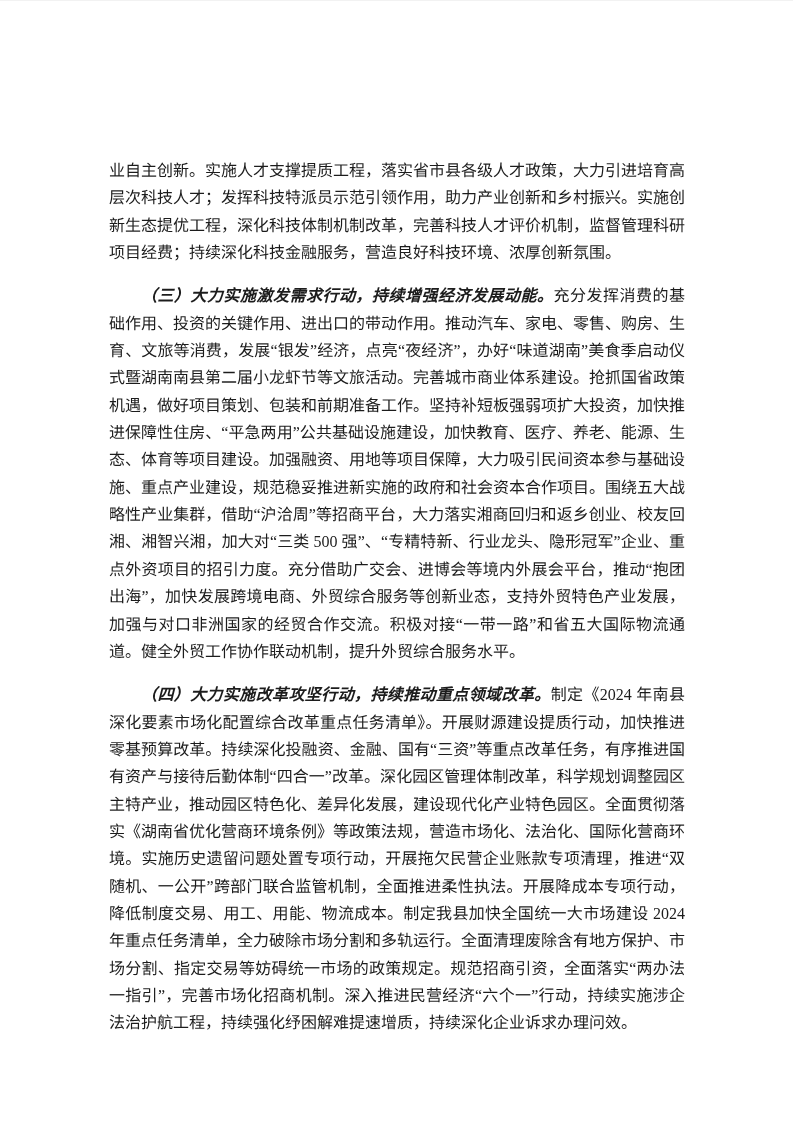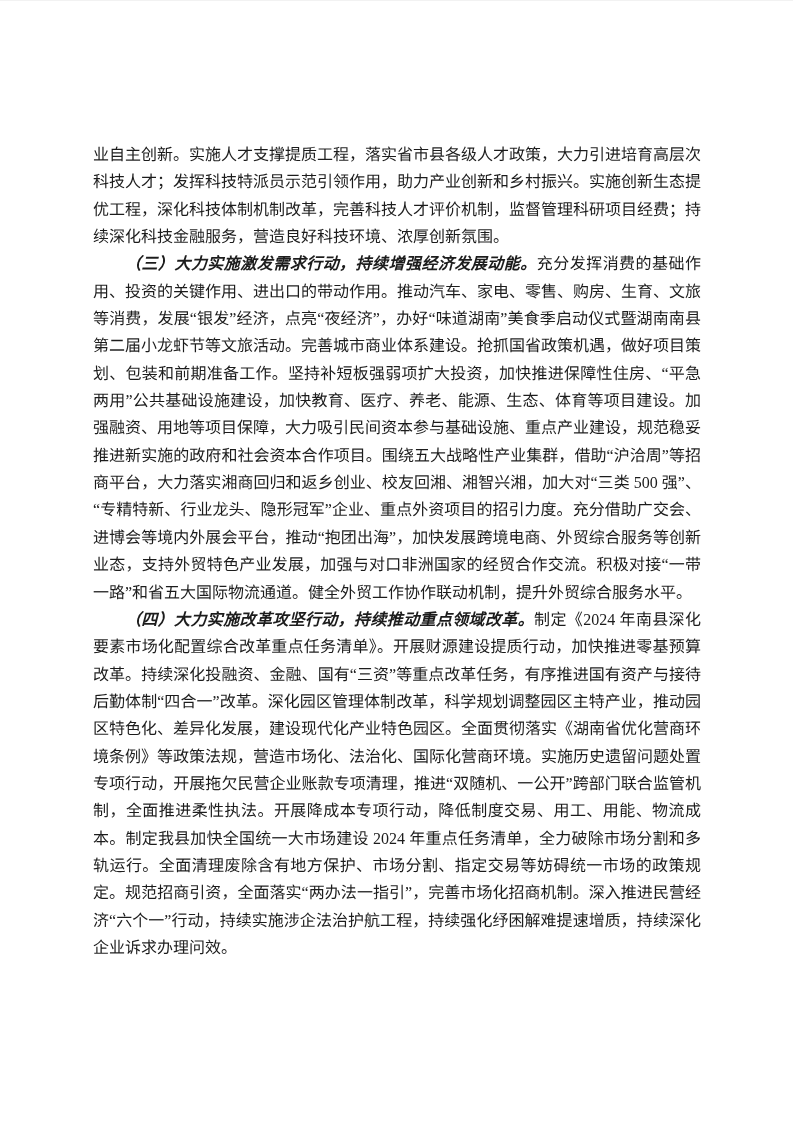--- a/index.html
+++ b/index.html
@@ -22,21 +22,21 @@
     left: 93px;
     top: 140px;
     width: 608px;
     font-size: 16px;
     line-height: 27.35px;
     text-align: justify;
     text-justify: inter-character;
     letter-spacing: 0;
   }
   .para {
-    margin: 0;
+    margin: 16px;
     padding: 0;
     text-indent: 0;
   }
   .para.indent {
     text-indent: 2em;
   }
   .run {
     font-weight: normal;
   }
   .run.bold {

